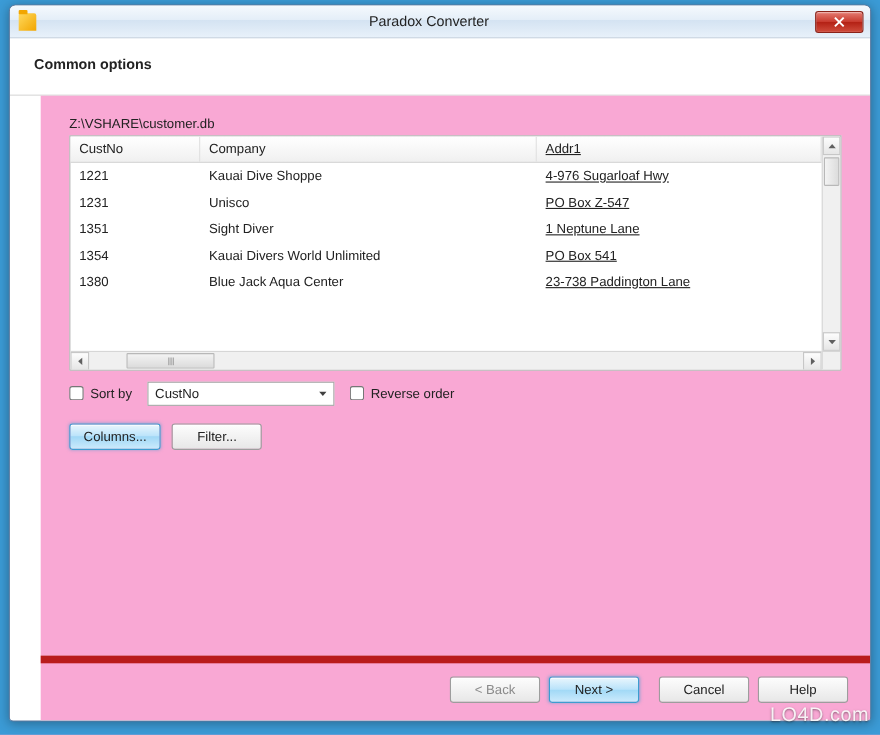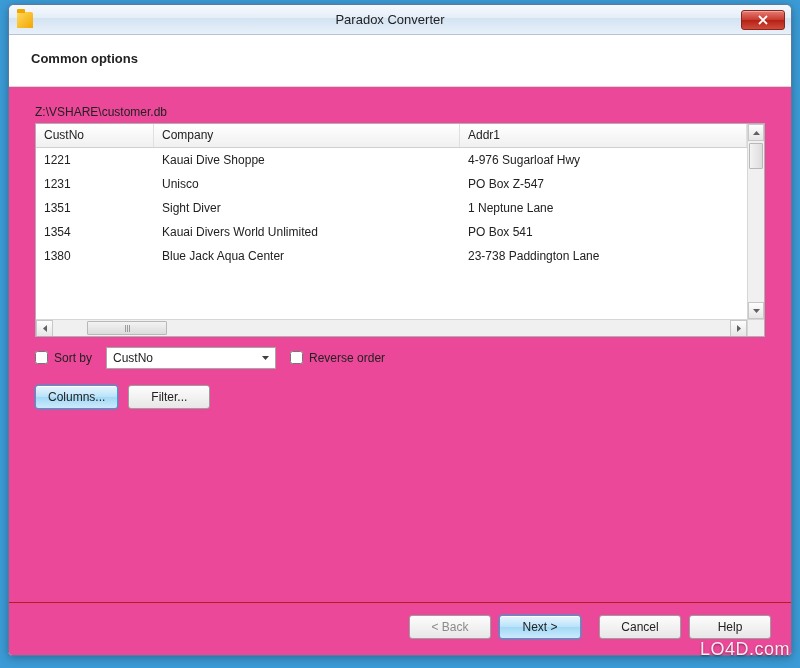--- a/index.html
+++ b/index.html
@@ -138,21 +138,21 @@
   .th {
     padding: 4px 8px;
     border-right: 1px solid #e0e0e0;
     font-size: 12px;
     color: #222;
     white-space: nowrap;
     overflow: hidden;
   }
   .col-custno { width: 118px; }
   .col-company { width: 306px; }
-  .col-addr { flex: 1; }
+  .col-addr { flex: 1; text-decoration: underline; }
 
   .table-body {
     width: calc(100% - 17px);
     height: calc(100% - 24px - 17px);
     overflow: hidden;
   }
   .tr {
     display: flex;
     height: 24px;
     align-items: center;
@@ -205,36 +205,36 @@
     cursor: default;
   }
   .btn.primary {
     border: 1px solid #3c9dd0;
     background: linear-gradient(to bottom, #eaf6fd, #b9e3fa 49%, #a0d8f6 50%, #cbeafc);
     box-shadow: 0 0 3px rgba(60,157,208,0.6), inset 0 1px 0 rgba(255,255,255,0.8);
   }
   .btn.disabled { color:#8a8a8a; }
 
   .footer {
-    border-top: 1px solid #b91c1c;
+    border-top: 7px solid #b91c1c;
     background: #f3f3f3;
     padding: 12px 20px 16px 20px;
     display:flex; justify-content:flex-end; gap:8px;
   }
 
   .watermark {
     position:absolute; right:10px; bottom:8px;
     font-size:18px; color:rgba(255,255,255,0.9);
     text-shadow:0 1px 2px rgba(0,0,0,0.5);
     font-family: Arial, sans-serif;
     letter-spacing:0.5px;
   }
 
   body { background: #3b9bd6; }
-  .content, .footer { background:#ec4899; }
+  .content, .footer { background:#f9a8d4;margin-left:28px; }
 </style>
 </head>
 <body>
 
 <div class="window">
   <div class="titlebar">
     <span class="titlebar-icon"></span>
     <span class="titlebar-text">Paradox Converter</span>
     <div class="close-btn">
       <svg viewBox="0 0 10 10">

